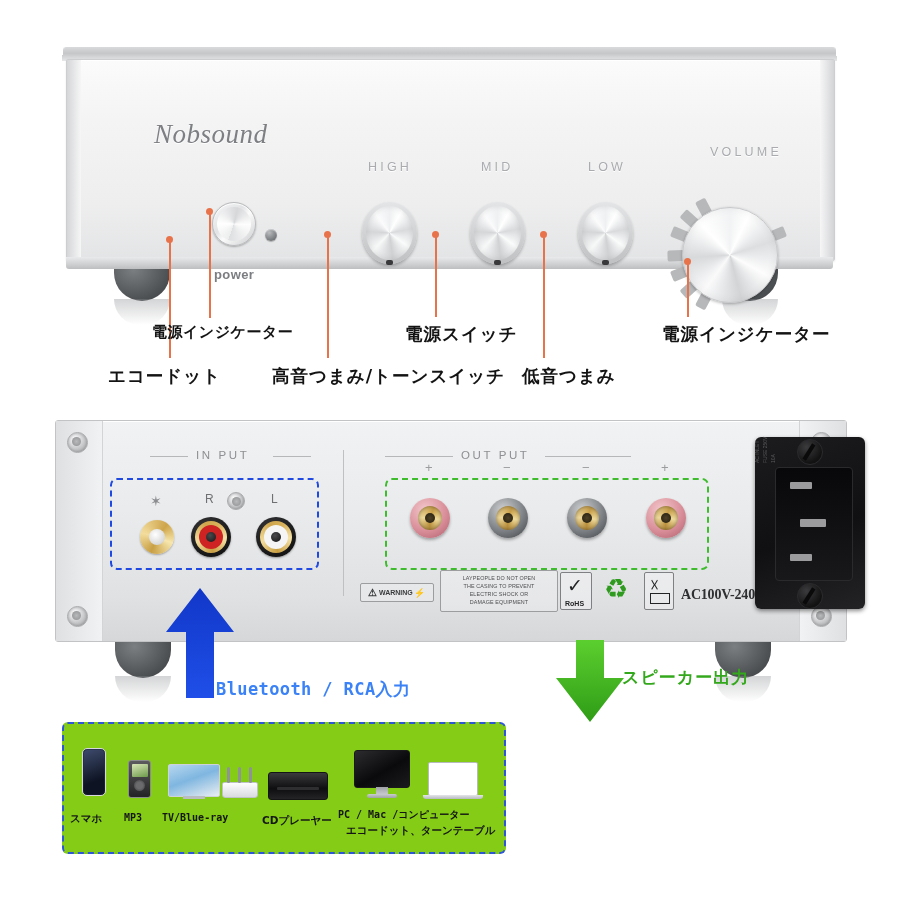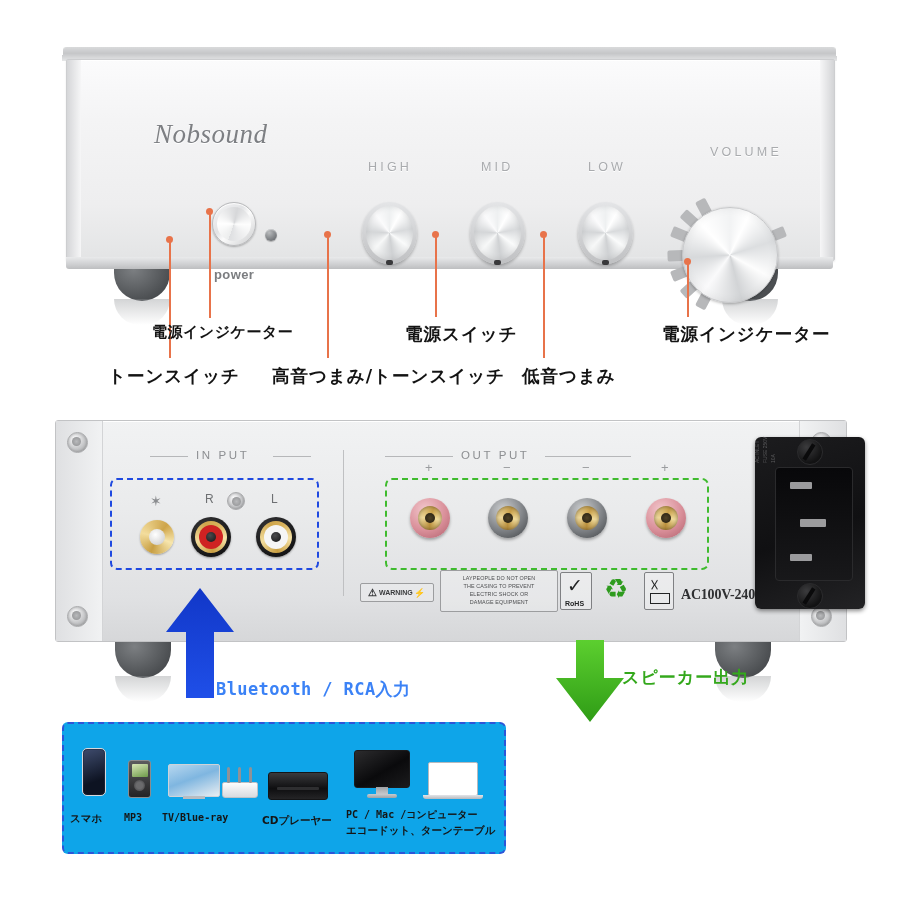--- a/index.html
+++ b/index.html
@@ -272,21 +272,21 @@
     font-size:17px;color:#3b82f6;font-weight:bold;white-space:nowrap;letter-spacing:.4px;
   }
   .cap-green{
     position:absolute;font-family:"DejaVu Sans", sans-serif;
     font-size:17px;color:#34a81c;font-weight:bold;white-space:nowrap;letter-spacing:1px;
   }
 
   
   #sources-box{
     position:absolute;left:62px;top:722px;width:440px;height:128px;
-    border:2px dashed #2c55d8;border-radius:6px;background:#0ea5e9;
+    border:2px dashed #2c55d8;border-radius:6px;background:#84cc16;
   }
   #speaker-box{
     position:absolute;left:528px;top:722px;width:128px;height:128px;
     border:2px dashed #4fc02c;border-radius:9px;background:#ffffff;
   }
   .src-label{
     position:absolute;font-family:"DejaVu Sans", sans-serif;
     font-size:10.5px;color:#151515;white-space:nowrap;font-weight:600;
   }
   .src-label.mono{font-family:"DejaVu Sans Mono", monospace;font-size:10px;}
@@ -410,21 +410,21 @@
       <div class="vol-tick" style="transform:rotate(228deg)"></div>
       <div class="vol-tick" style="transform:rotate(248deg)"></div>
       <div class="vol-tick" style="transform:rotate(268deg)"></div>
       <div class="vol-tick" style="transform:rotate(68deg)"></div>
       <div class="cap"></div>
     </div>
   </div>
 
   <div class="lead-dot" style="left:166px;top:236px;"></div>
   <div class="lead" style="left:169px;top:240px;height:118px;"></div>
-  <div class="jp-label" style="left:108px;top:364px;">トーンスイッチ</div>
+  <div class="jp-label" style="left:108px;top:364px;">エコードット</div>
 
   <div class="lead-dot" style="left:206px;top:208px;"></div>
   <div class="lead" style="left:209px;top:212px;height:106px;"></div>
   <div class="jp-label sm" style="left:152px;top:323px;">電源インジケーター</div>
 
   <div class="lead-dot" style="left:324px;top:231px;"></div>
   <div class="lead" style="left:327px;top:235px;height:123px;"></div>
   <div class="jp-label" style="left:272px;top:364px;">高音つまみ/トーンスイッチ</div>
 
   <div class="lead-dot" style="left:432px;top:231px;"></div>
@@ -599,18 +599,18 @@
       </div>
     <div class="src-label" style="left:198px;top:90px;text-align:right;">CDプレーヤー</div>
 
     <div class="monitor" style="left:290px;top:26px;">
       <div class="neck"></div>
       <div class="base"></div>
     </div>
     <div class="laptop" style="left:364px;top:38px;">
         <div class="base"></div>
       </div>
-    <div class="src-label mono" style="left:274px;top:84px;margin-left:8px;">PC / Mac /コンピューター</div>
+    <div class="src-label mono" style="left:274px;top:84px;">PC / Mac /コンピューター</div>
     <div class="src-label" style="left:282px;top:100px;">エコードット、ターンテーブル</div>
   </div>
 
 
 </div>
 
 </body></html>

